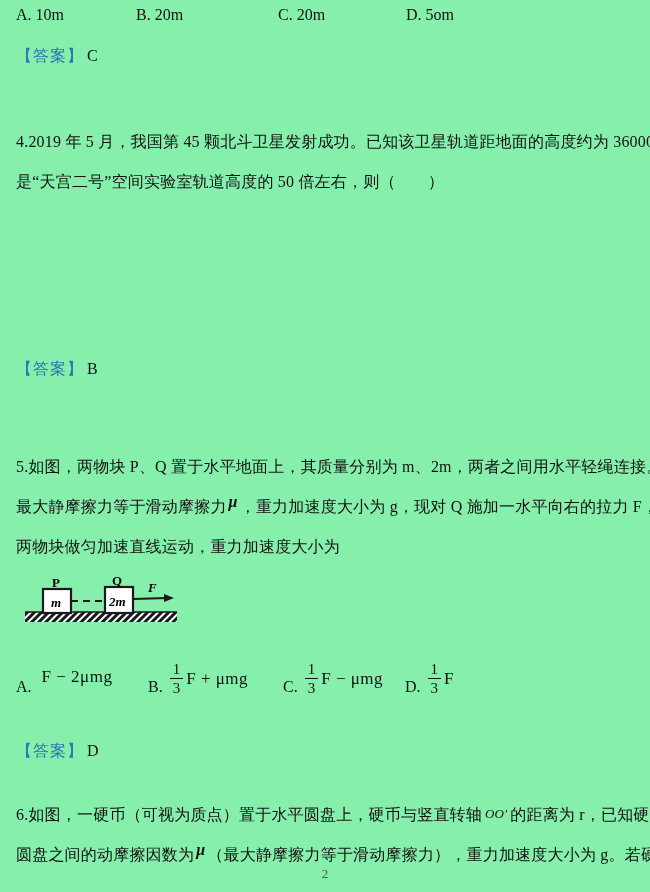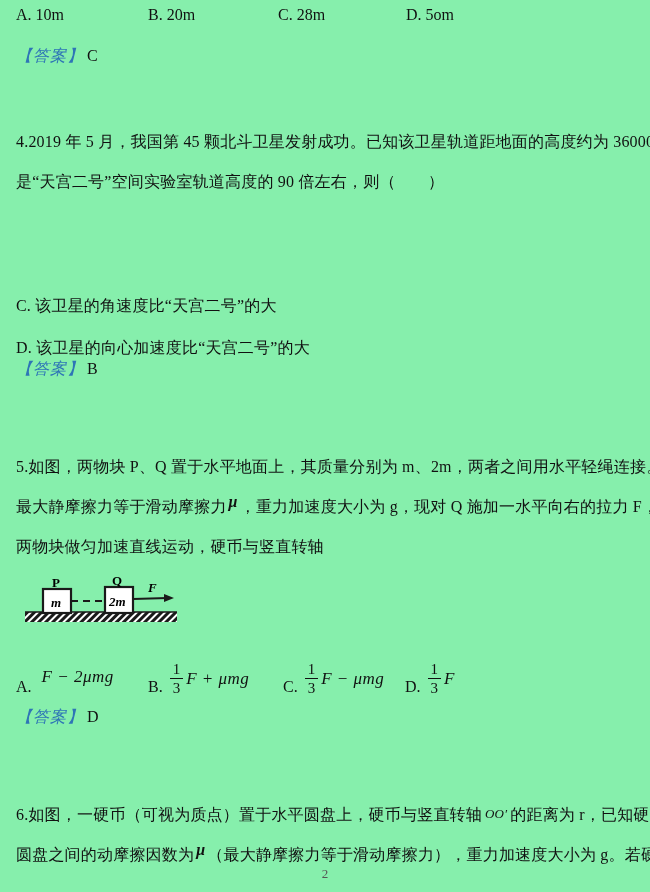--- a/index.html
+++ b/index.html
@@ -12,21 +12,21 @@
     color:#111;
     overflow:hidden;
   }
   .line{
     position:absolute;left:16px;
     font-size:16px;line-height:22px;
     white-space:nowrap;
     letter-spacing:0.2px;
   }
   .ans-row{position:absolute;left:16px;font-size:16px;white-space:nowrap;}
-  .ans-tag{letter-spacing:1px;font-style:italic;}
+  .ans-tag{letter-spacing:1px;}
   .ans-val{color:#111;margin-left:3px;font-family:"Liberation Serif",serif;}
   .opt-col{position:absolute;font-size:16px;white-space:nowrap;}
   .mu{
     font-style:italic;font-weight:bold;
     position:relative;top:-5px;
     margin:0 2px;
     font-family:"Liberation Serif",serif;
   }
   .axis{
     font-style:italic;
@@ -42,57 +42,55 @@
     font-family:"Liberation Serif",serif;
   }
   .f-label{font-size:16px;line-height:18px;}
   .fx{display:inline-flex;align-items:center;margin-bottom:0px;}
   .frac{
     display:inline-flex;flex-direction:column;align-items:center;
     font-size:15px;line-height:16px;font-style:normal;
   }
   .frac .num{border-bottom:1.4px solid #111;padding:0 3px 1px 3px;}
   .frac .den{padding-top:1px;}
-  .tail{font-style:italic;font-size:17px;margin-left:3px;letter-spacing:0.5px;}
+  .tail{font-size:17px;margin-left:3px;letter-spacing:0.5px;}
   .raised{margin-bottom:9px;}
   .pagenum{
     position:absolute;left:0;width:100%;
     text-align:center;font-size:13px;color:#555;
   }
   svg text{font-family:"Liberation Serif","DejaVu Serif",serif;}
 </style>
 </head>
 <body>
 
 <div class="page">
 
   <span class="opt-col" style="left:16px;top:6px">A. 10m</span>
-  <span class="opt-col" style="left:148px;top:6px">B. 20m</span>
-  <span class="opt-col" style="left:278px;top:6px">C. 28m</span>
+  <span class="opt-col" style="left:136px;top:6px">B. 20m</span>
+  <span class="opt-col" style="left:278px;top:6px">C. 20m</span>
   <span class="opt-col" style="left:406px;top:6px">D. 5om</span>
 
   <div class="ans-row" style="top:46px">
     <span class="ans-tag" style="color:#2E75B6">【答案】</span><span class="ans-val">C</span>
   </div>
 
   <div class="line" style="top:131px">4.2019 年 5 月，我国第 45 颗北斗卫星发射成功。已知该卫星轨道距地面的高度约为 36000km，</div>
-  <div class="line" style="top:171px">是“天宫二号”空间实验室轨道高度的 90 倍左右，则（　　）</div>
+  <div class="line" style="top:171px">是“天宫二号”空间实验室轨道高度的 50 倍左右，则（　　）</div>
 
-  <div class="line" style="top:295px">C. 该卫星的角速度比“天宫二号”的大</div>
-  <div class="line" style="top:337px">D. 该卫星的向心加速度比“天宫二号”的大</div>
 
   <div class="ans-row" style="top:359px">
     <span class="ans-tag" style="color:#2E75B6">【答案】</span><span class="ans-val">B</span>
   </div>
 
   <div class="line" style="top:456px">5.如图，两物块 P、Q 置于水平地面上，其质量分别为 m、2m，两者之间用水平轻绳连接。两物</div>
   <div class="line" style="top:496px">
     <span>最大静摩擦力等于滑动摩擦力</span><span class="mu">μ</span><span>，重力加速度大小为 g，现对 Q 施加一水平向右的拉力 F，使</span>
   </div>
-  <div class="line" style="top:536px">两物块做匀加速直线运动，硬币与竖直转轴</div>
+  <div class="line" style="top:536px">两物块做匀加速直线运动，重力加速度大小为</div>
 
   <div style="position:absolute;left:18px;top:570px;width:180px;height:76px;">
     <svg width="180" height="76" viewBox="0 0 180 76">
       <defs>
         <pattern id="hatch" width="5" height="8" patternTransform="rotate(45)" patternUnits="userSpaceOnUse">
           <rect width="5" height="8" fill="#ffffff"></rect>
           <rect width="3" height="8" fill="#1a1a1a"></rect>
         </pattern>
       </defs>
 
@@ -145,21 +143,21 @@
       <span class="fx">
         <span class="frac">
             <span class="num">1</span>
             <span class="den">3</span>
           </span>
         <span class="tail">F</span>
       </span>
     </div>
   </div>
 
-  <div class="ans-row" style="top:707px">
+  <div class="ans-row" style="top:741px">
     <span class="ans-tag" style="color:#2E75B6">【答案】</span><span class="ans-val">D</span>
   </div>
 
   <div class="line" style="top:804px">
     <span>6.如图，一硬币（可视为质点）置于水平圆盘上，硬币与竖直转轴</span><span class="axis">OO′</span><span>的距离为 r，已知硬币与</span>
   </div>
   <div class="line" style="top:844px">
     <span>圆盘之间的动摩擦因数为</span><span class="mu">μ</span><span>（最大静摩擦力等于滑动摩擦力），重力加速度大小为 g。若硬币与圆</span>
   </div>
 

